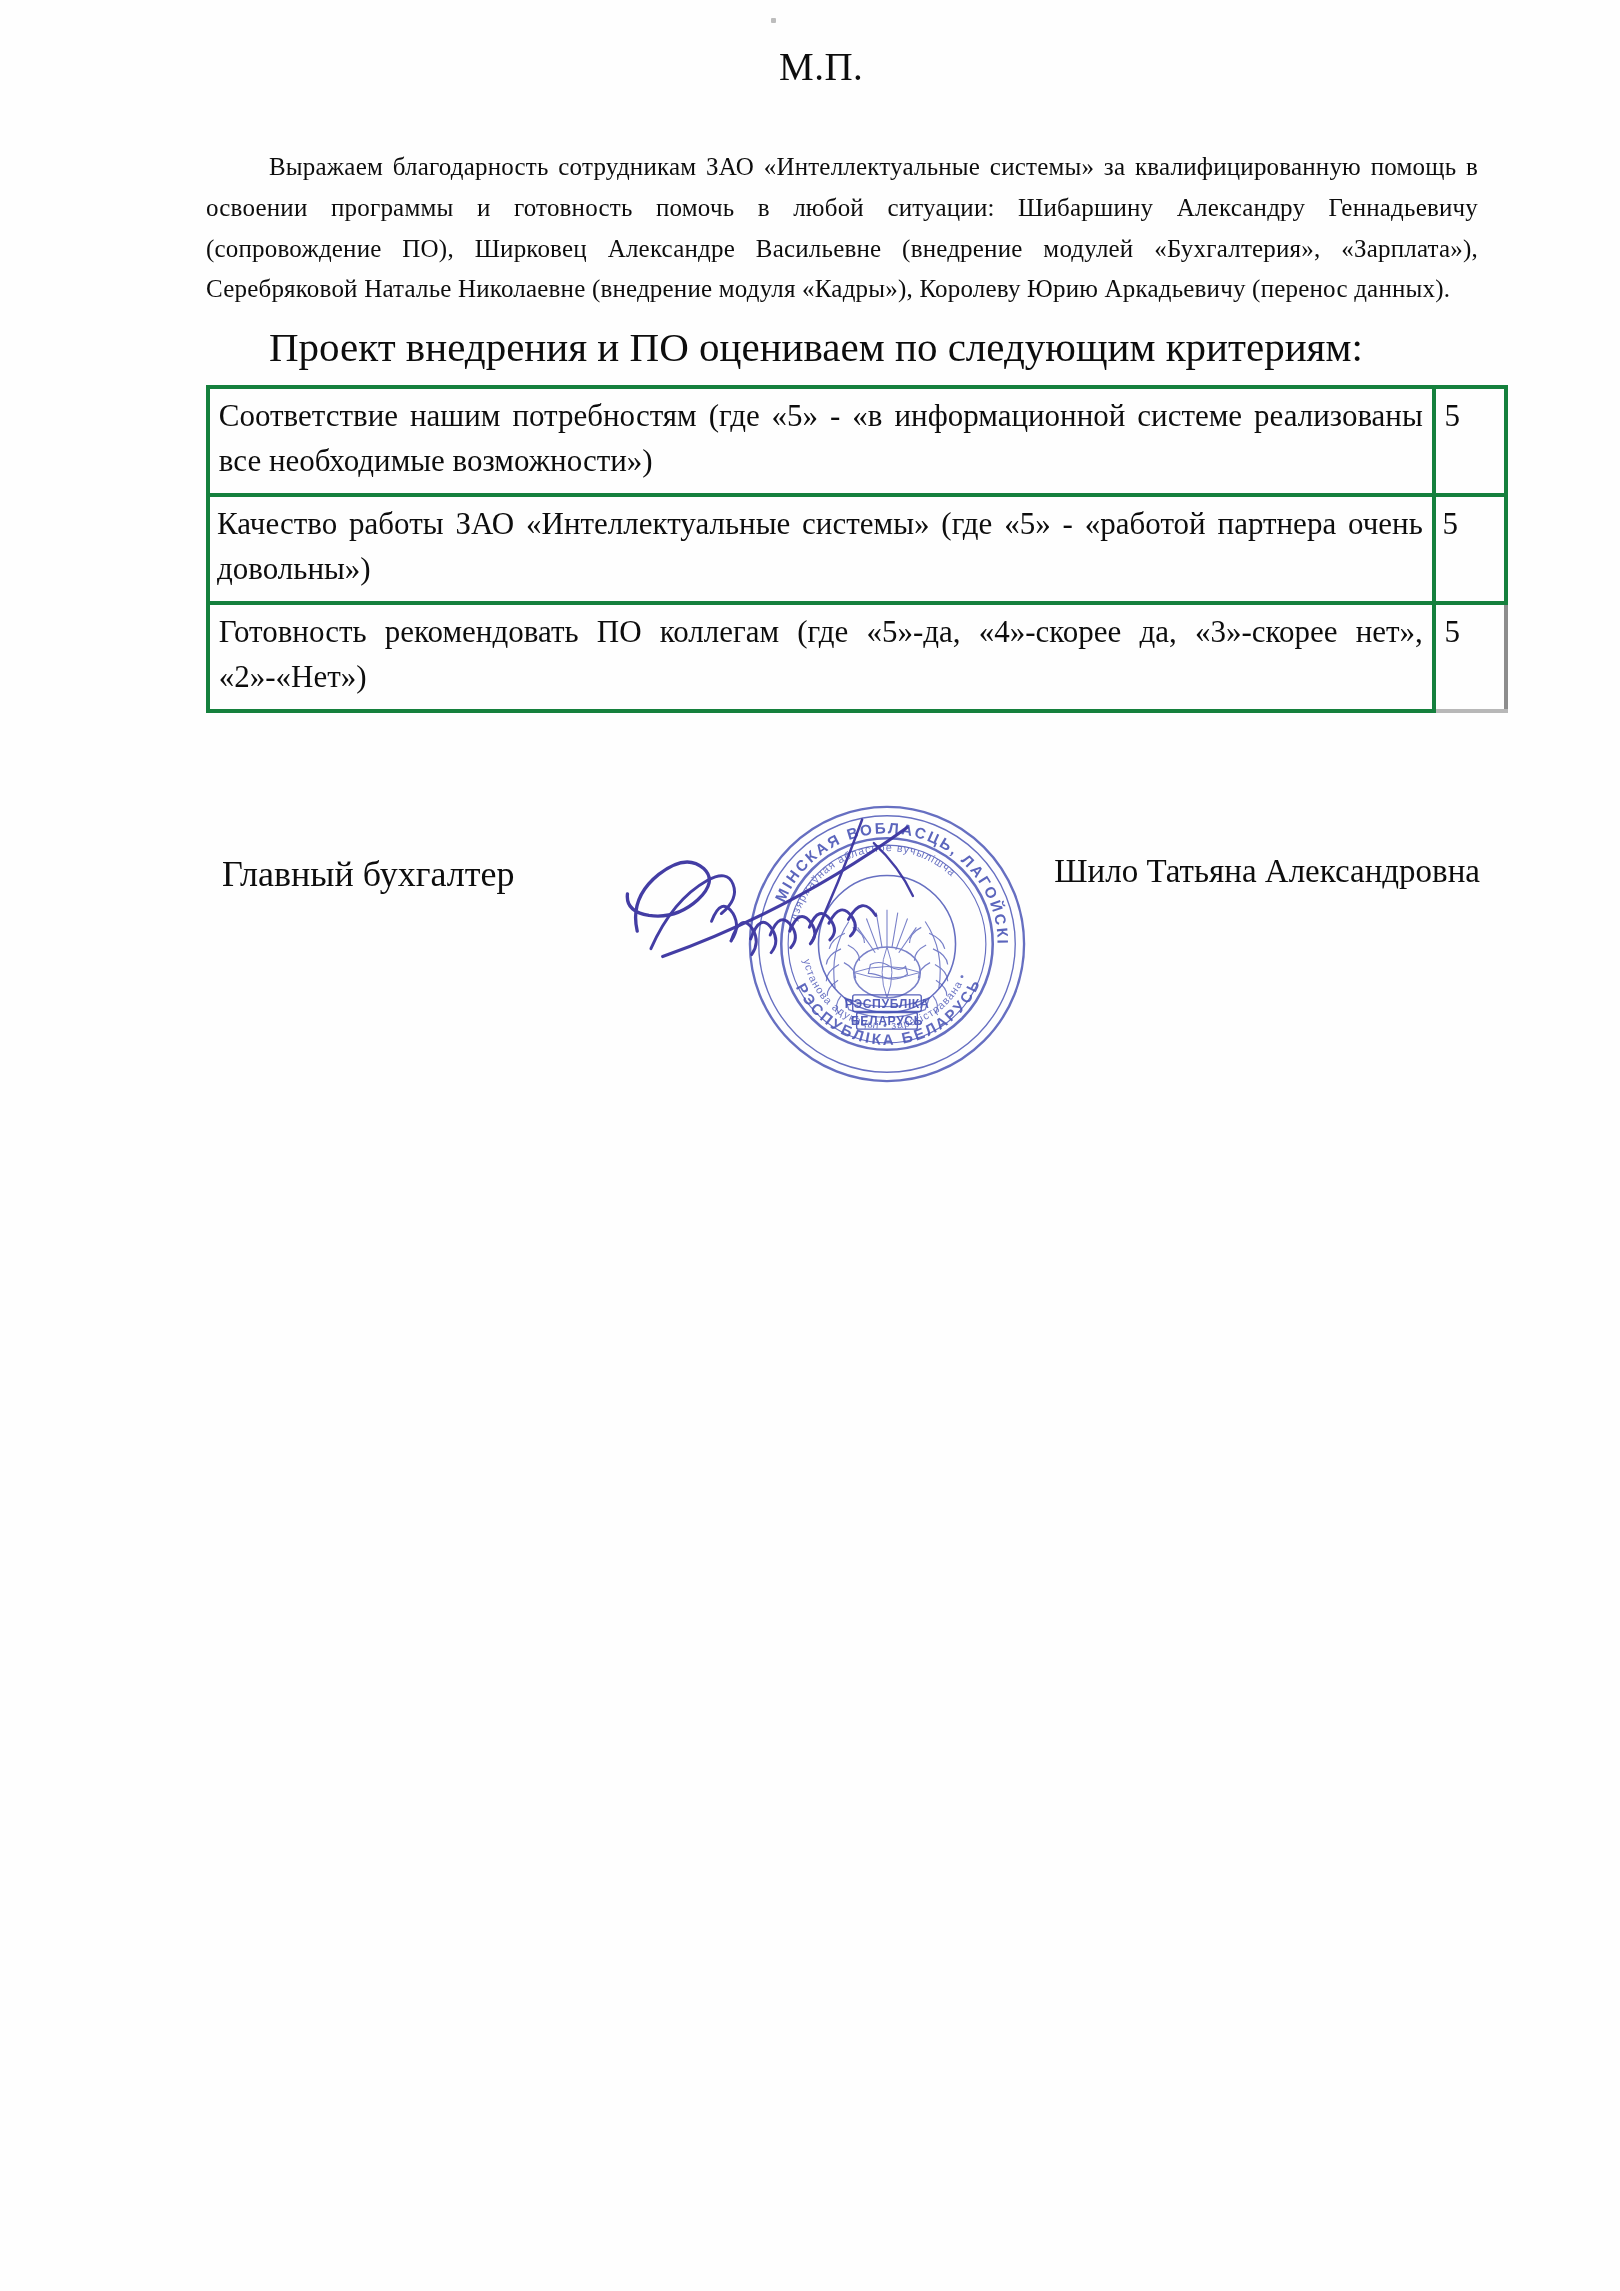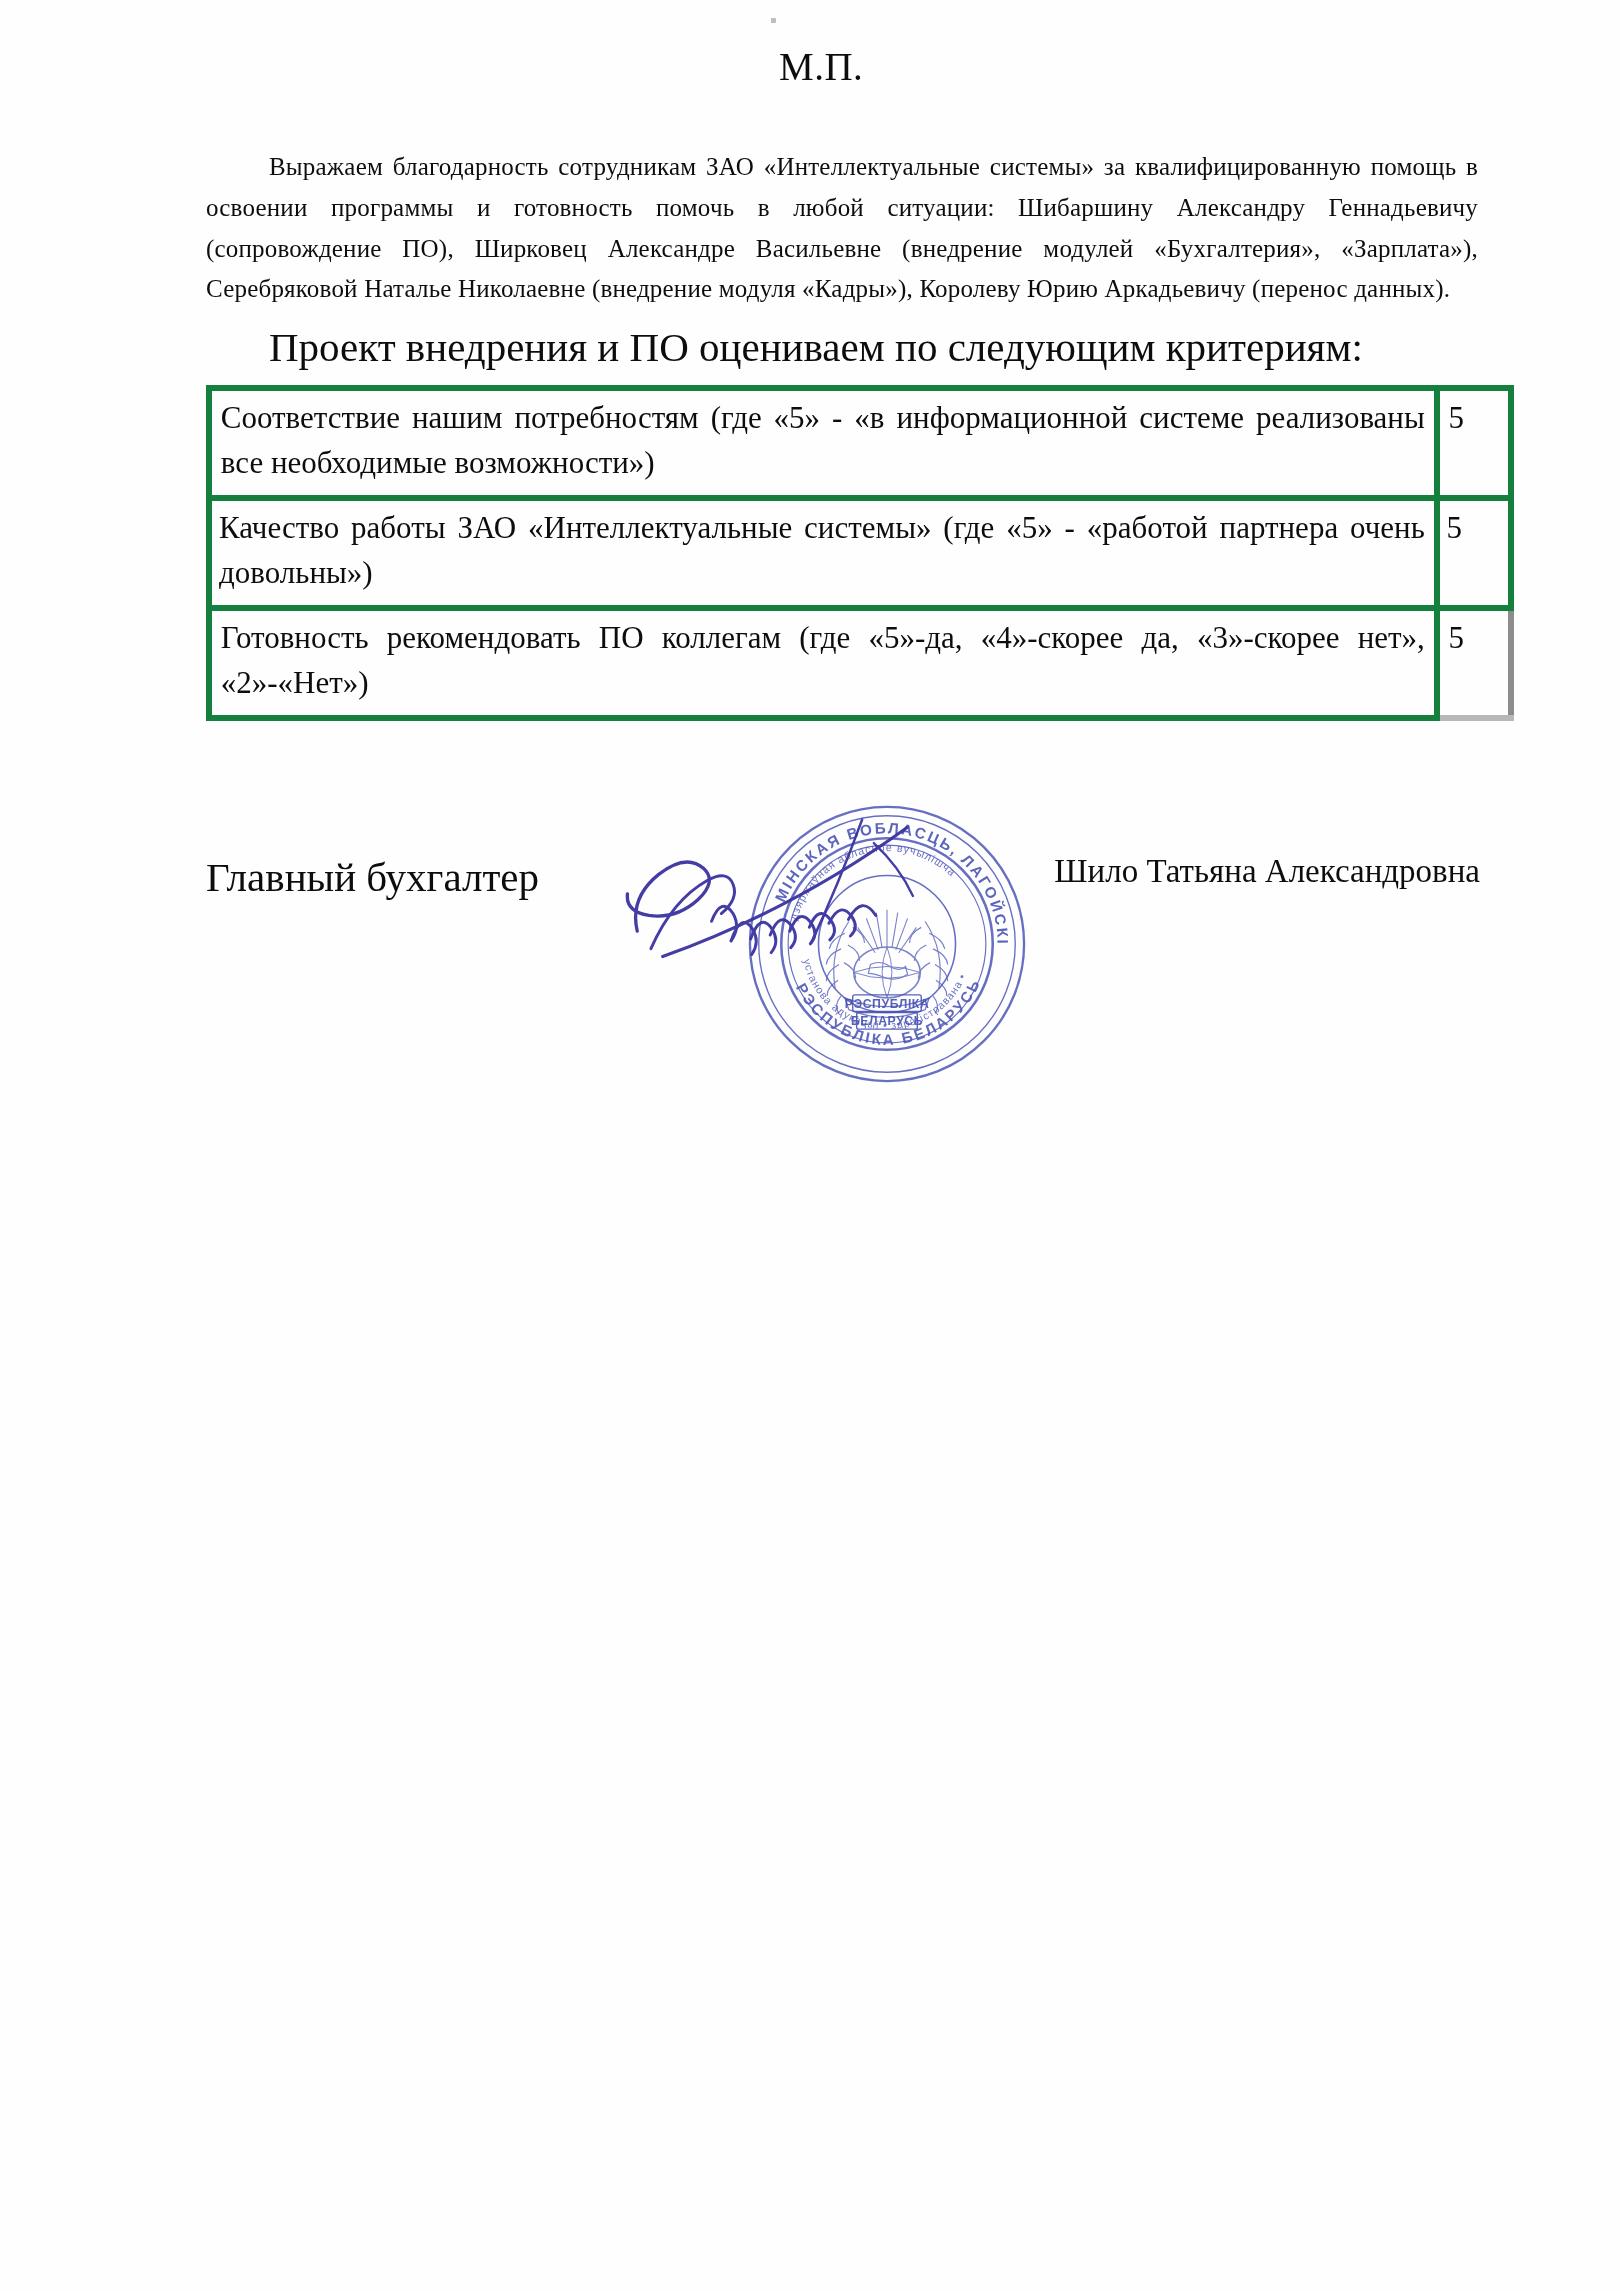--- a/index.html
+++ b/index.html
@@ -58,21 +58,21 @@
   }
 
   
   table.criteria {
     border-collapse: collapse;
     width: 1272px;
     margin-top: 5.9px;
     table-layout: fixed;
   }
   table.criteria td {
-    border: 6px solid #15803d;
+    border: 4px solid #15803d;
     vertical-align: top;
     font-size: 31px;
     line-height: 1.44;
     padding: 4.9px 8.8px 9.8px 8.8px;
   }
   td.crit-text {
     text-align: justify;
     text-align-last: left;
     width: 1204px;
   }
@@ -92,23 +92,23 @@
   
   .sig-row {
     position: absolute;
     left: 206px;
     top: 853px;
     width: 1274px;
     height: 59px;
   }
   .sig-title {
     position: absolute;
-    left: 0;
+    left: 16px;
     top: 0;
-    font-size: 41px;
+    font-size: 36px;
     white-space: nowrap;
   }
   .sig-name {
     position: absolute;
     right: 0;
     top: 0;
     font-size: 33px;
     white-space: nowrap;
   }
   .mp-mark {

